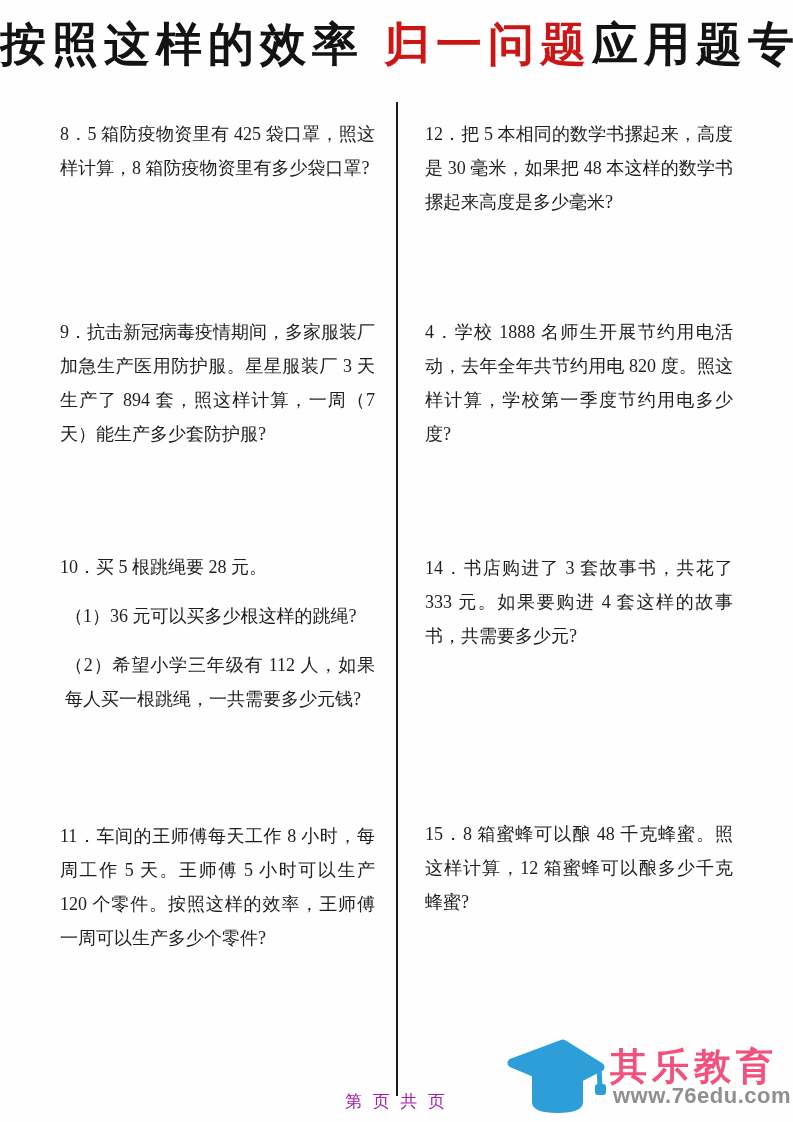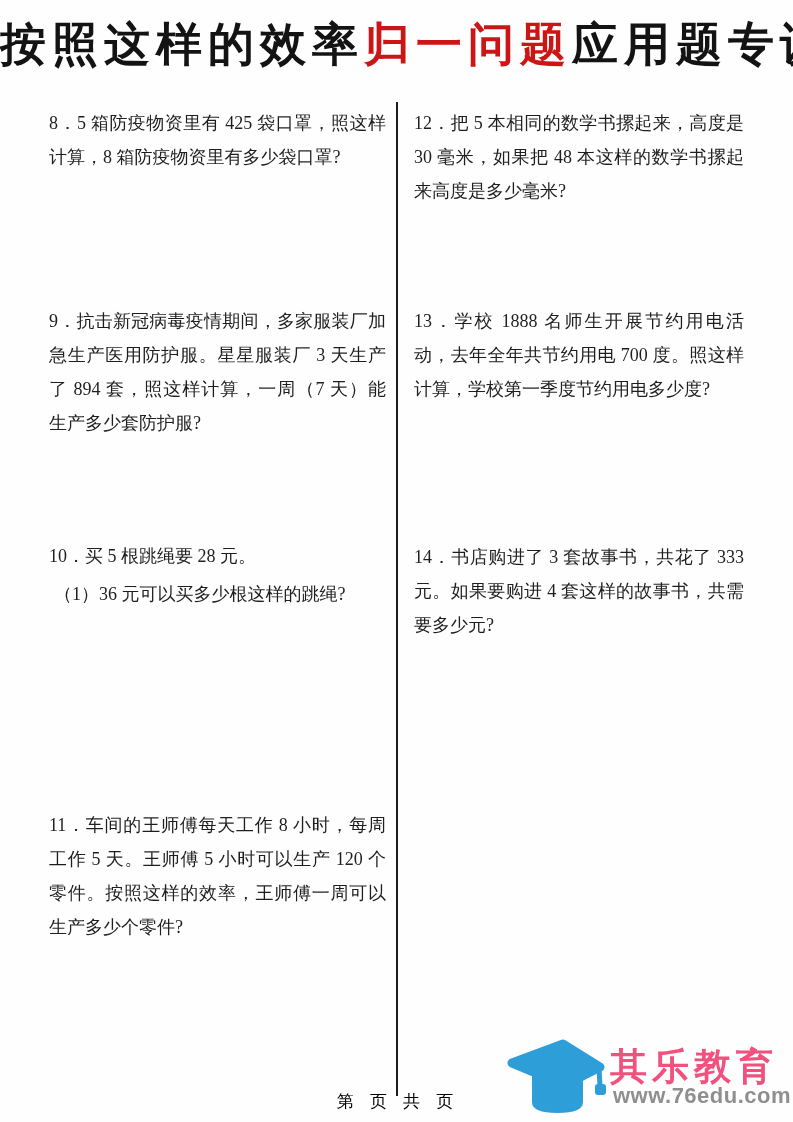--- a/index.html
+++ b/index.html
@@ -20,50 +20,50 @@
     left: 0;
     width: 100%;
     margin: 0;
     text-align: center;
     font-size: 46px;
     font-weight: 700;
     letter-spacing: 6px;
     color: #131313;
     white-space: nowrap;
   }
-  .title .highlight { color: var(--title-highlight, #cc1616); }
+  .title .highlight { color: var(--title-highlight, #cc1616); margin-left: 20px; }
   .column-divider {
     position: absolute;
     left: 396px;
     top: 102px;
     width: 2px;
     height: 994px;
     background: #1c1c1c;
   }
   .problem {
     position: absolute;
     font-size: 18px;
     line-height: 34px;
     text-align: justify;
     color: #1e1e1e;
   }
-  .problem p { margin: 4px; }
+  .problem p { margin: 15px; }
   .problem p.sub { padding-left: 5px; }
   .col-left  { left: 45px;  width: 345px; }
   .col-right { left: 410px; width: 338px; }
   .page-footer {
     position: absolute;
     top: 1090px;
     left: 0;
     width: 100%;
     text-align: center;
-    font-family: Liberation Mono, monospace;
+    font-family: Liberation Sans, sans-serif;
     font-size: 17px;
     letter-spacing: 3px;
-    color: #000000;
+    color: #a21caf;
   }
   .logo {
     position: absolute;
     left: 500px;
     top: 1034px;
     width: 290px;
     height: 84px;
   }
   .logo-cap { position: absolute; left: 0; top: 2px; }
   .logo-name {
@@ -102,38 +102,42 @@
     <p>8．5 箱防疫物资里有 425 袋口罩，照这样计算，8 箱防疫物资里有多少袋口罩?</p>
   </div>
 
   <div class="problem col-left" style="top:300px">
     <p>9．抗击新冠病毒疫情期间，多家服装厂加急生产医用防护服。星星服装厂 3 天生产了 894 套，照这样计算，一周（7 天）能生产多少套防护服?</p>
   </div>
 
   <div class="problem col-left" style="top:535px">
     <p>10．买 5 根跳绳要 28 元。</p>
     <p class="sub">（1）36 元可以买多少根这样的跳绳?</p>
+    <p class="sub">（2）希望小学三年级有 112 人，如果每人买一根跳绳，一共需要多少元钱?</p>
   </div>
 
   <div class="problem col-left" style="top:804px">
     <p>11．车间的王师傅每天工作 8 小时，每周工作 5 天。王师傅 5 小时可以生产 120 个零件。按照这样的效率，王师傅一周可以生产多少个零件?</p>
   </div>
 
   <div class="problem col-right" style="top:102px">
     <p>12．把 5 本相同的数学书摞起来，高度是 30 毫米，如果把 48 本这样的数学书摞起来高度是多少毫米?</p>
   </div>
 
   <div class="problem col-right" style="top:300px">
-    <p>13．学校 1888 名师生开展节约用电活动，去年全年共节约用电 700 度。照这样计算，学校第一季度节约用电多少度?</p>
+    <p>4．学校 1888 名师生开展节约用电活动，去年全年共节约用电 820 度。照这样计算，学校第一季度节约用电多少度?</p>
   </div>
 
   <div class="problem col-right" style="top:536px">
     <p>14．书店购进了 3 套故事书，共花了 333 元。如果要购进 4 套这样的故事书，共需要多少元?</p>
   </div>
 
+  <div class="problem col-right" style="top:802px">
+    <p>15．8 箱蜜蜂可以酿 48 千克蜂蜜。照这样计算，12 箱蜜蜂可以酿多少千克蜂蜜?</p>
+  </div>
 
   <div class="page-footer">第 页 共 页</div>
 
   <div class="logo">
     <svg class="logo-cap" width="112" height="82" viewBox="0 0 112 82" aria-hidden="true">
 
       <path d="M32,34 L32,66 Q32,77 57.5,77 Q83,77 83,66 L83,34 Z" fill="var(--logo-blue, #2e9ed8)"></path>
 
       <path d="M12,27 L63,8 L100,31 L65,49 Z" fill="var(--logo-blue, #2e9ed8)" stroke="var(--logo-blue, #2e9ed8)" stroke-width="9" stroke-linejoin="round"></path>
 

